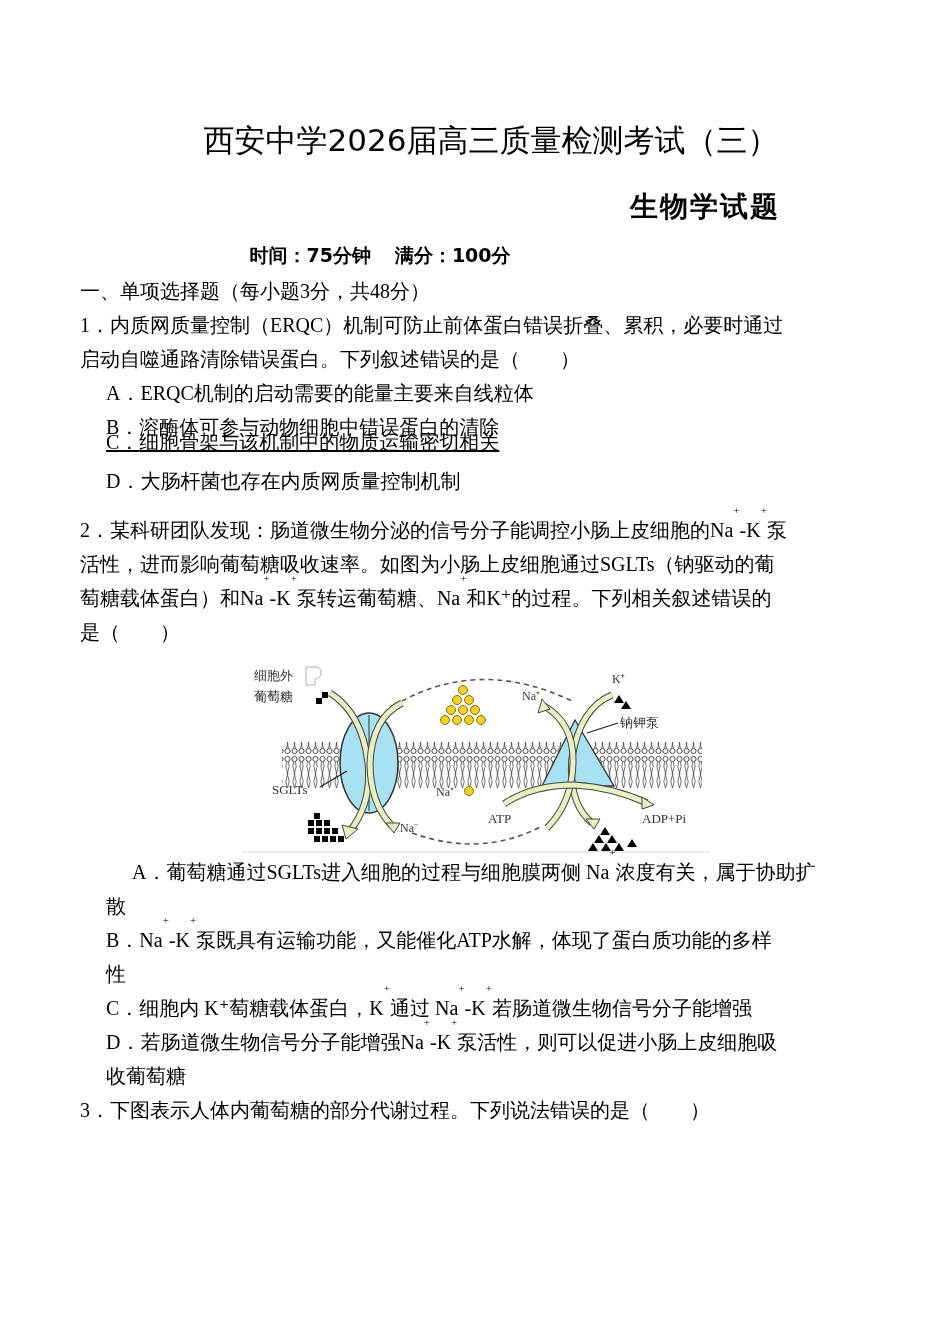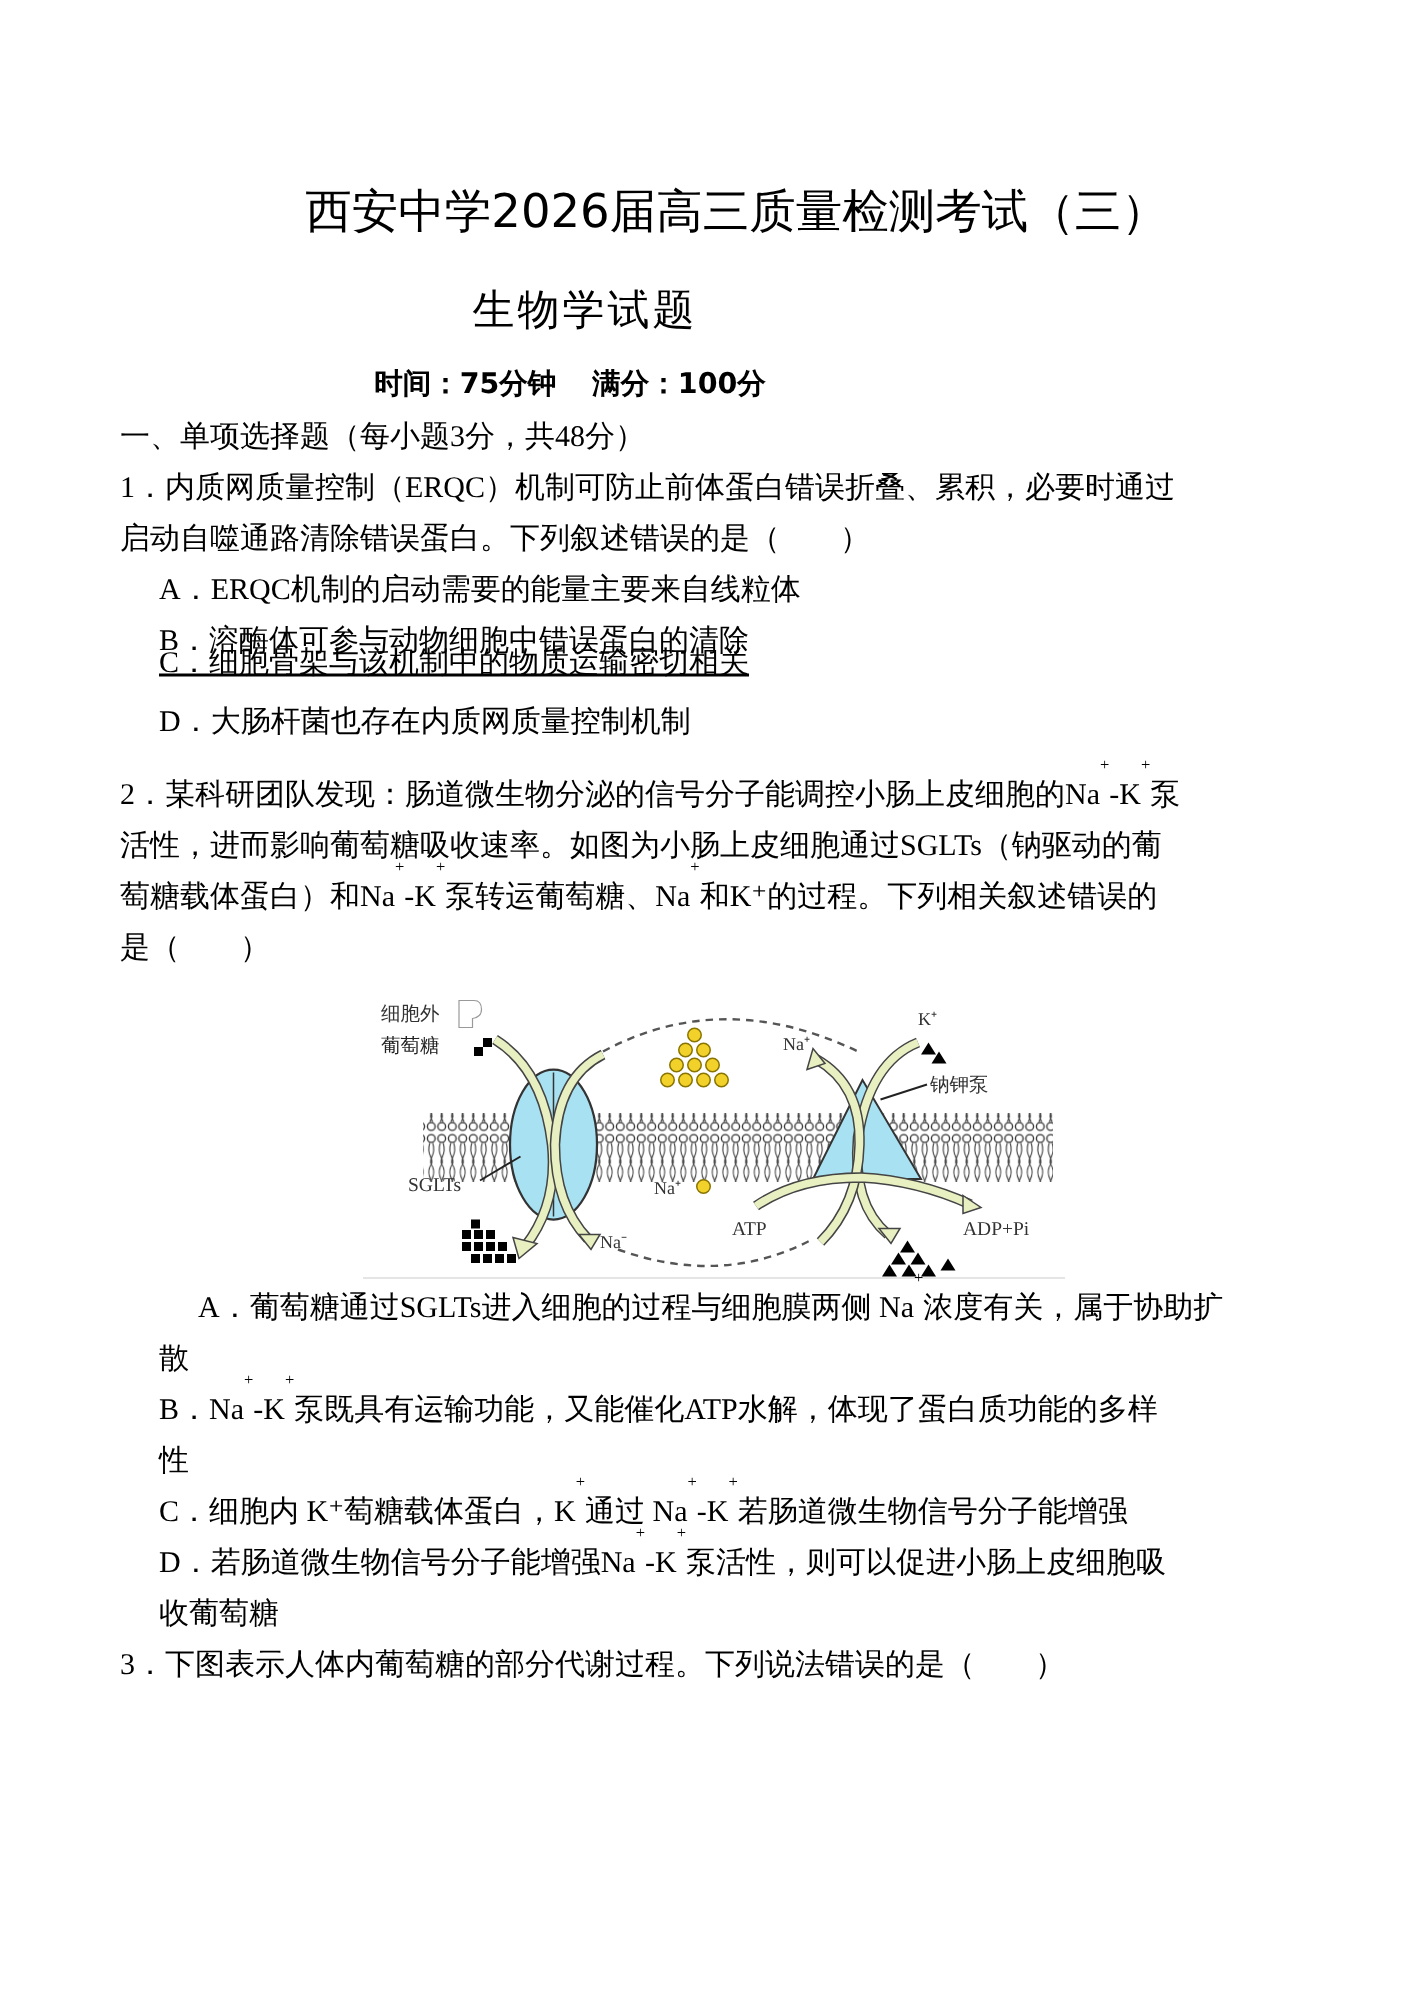--- a/index.html
+++ b/index.html
@@ -1,21 +1,21 @@
 <!DOCTYPE html>
 <html><head>
 <meta charset="utf-8">
 <style>
   html,body{margin:0;padding:0;background:#fff;}
   body{width:950px;height:1342px;position:relative;overflow:hidden;color:#000;
        font-family:"Liberation Serif","DejaVu Serif",serif;}
   .title{position:absolute;left:0;width:950px;top:120px;text-align:center;
          font-family:"DejaVu Sans","Liberation Sans",sans-serif;font-size:31px;letter-spacing:0px;margin-left:16px;}
-  .subtitle{position:absolute;left:0;width:780px;top:188px;text-align:center;
-         font-family:"DejaVu Serif",serif;font-size:28px;font-weight:normal;letter-spacing:2px;}
+  .subtitle{position:absolute;left:0;width:780px;top:188px;text-align:right;
+         font-family:"DejaVu Serif",serif;font-size:28px;font-weight:bold;letter-spacing:2px;}
   .meta{position:absolute;left:0;width:760px;top:243px;text-align:center;
          font-family:"DejaVu Sans","Liberation Sans",sans-serif;font-size:19px;font-weight:bold;}
   .meta span{display:inline-block;}
   .meta .gap{width:24px;}
   .line{position:absolute;left:80px;font-size:20px;line-height:34px;white-space:nowrap;}
   .opt{left:106px;}
   sup{font-size:11px;vertical-align:top;position:relative;top:-3px;line-height:0;}
   .figure{position:absolute;left:242px;top:663px;width:468px;height:190px;}
 </style>
 </head>

